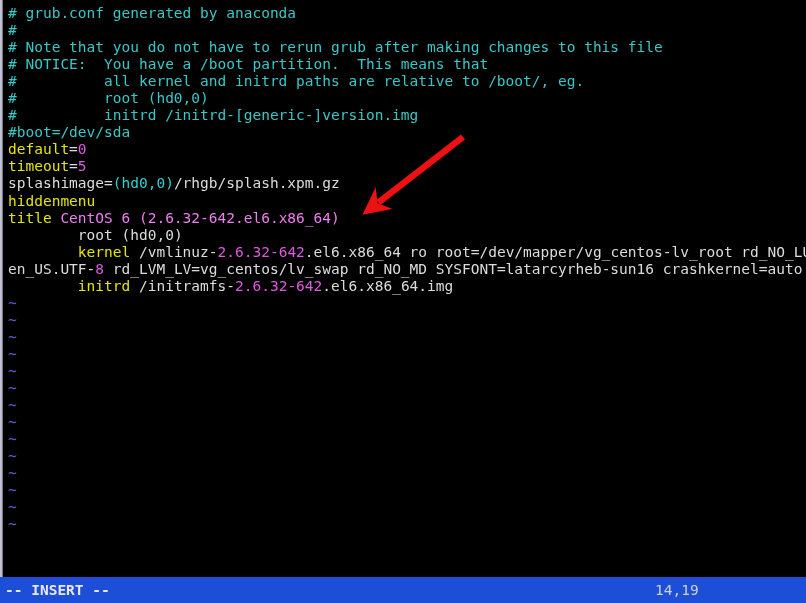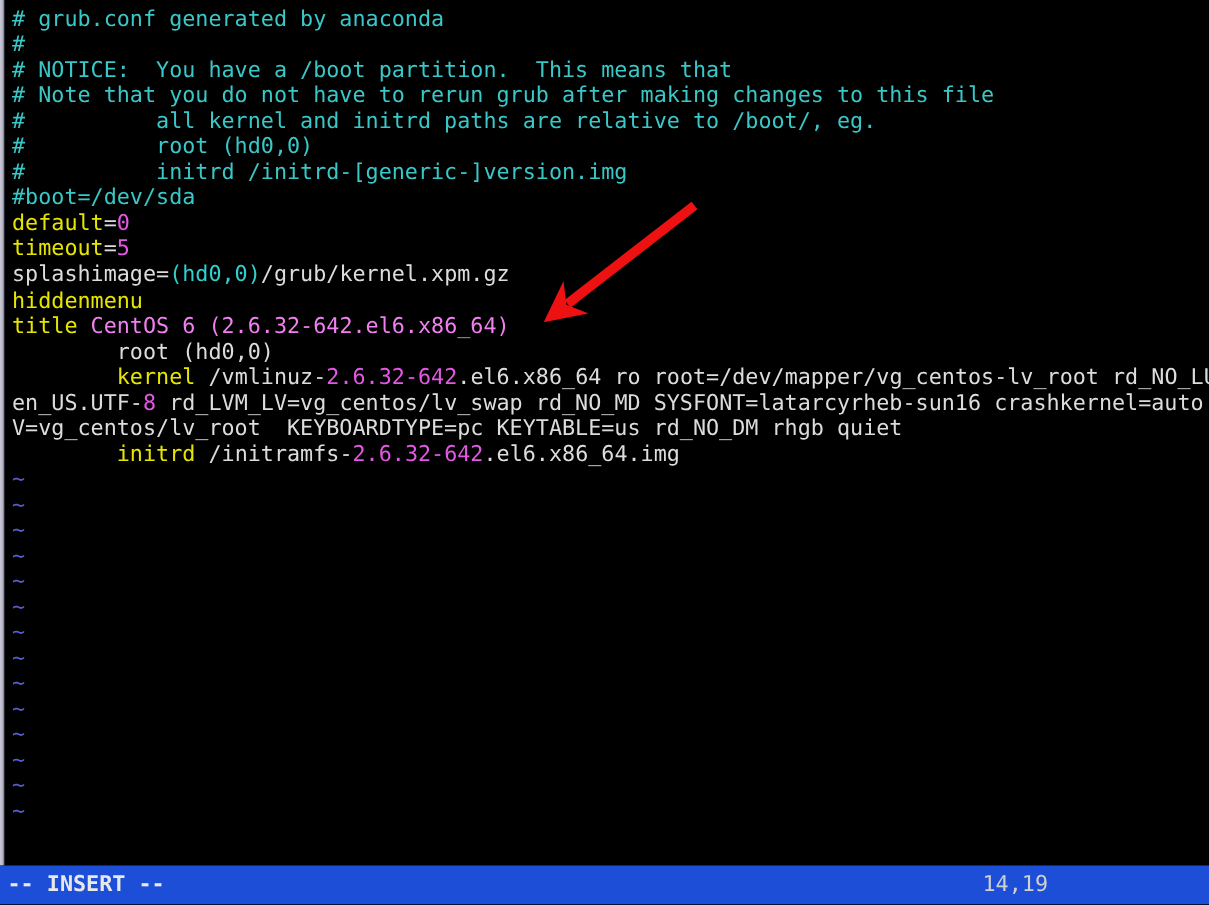--- a/index.html
+++ b/index.html
@@ -124,35 +124,34 @@
 </head>
 <body>
 
 <div id="terminal">
 
   <div id="left-edge"></div>
 
   <div id="buffer">
       <div class="line"><span class="c-comment"># grub.conf generated by anaconda</span></div>
       <div class="line"><span class="c-comment">#</span></div>
+      <div class="line"><span class="c-comment"># Note that you do not have to rerun grub after making changes to this file</span></div>
       <div class="line"><span class="c-comment"># NOTICE:  You have a /boot partition.  This means that</span></div>
-      <div class="line"><span class="c-comment"># Note that you do not have to rerun grub after making changes to this file</span></div>
       <div class="line"><span class="c-comment">#          all kernel and initrd paths are relative to /boot/, eg.</span></div>
       <div class="line"><span class="c-comment">#          root (hd0,0)</span></div>
       <div class="line"><span class="c-comment">#          initrd /initrd-[generic-]version.img</span></div>
       <div class="line"><span class="c-comment">#boot=/dev/sda</span></div>
       <div class="line"><span class="c-yellow">default</span><span class="c-white">=</span><span class="c-magenta">0</span></div>
       <div class="line"><span class="c-yellow">timeout</span><span class="c-white">=</span><span class="c-magenta">5</span></div>
-      <div class="line"><span class="c-white">splashimage=</span><span class="c-cyan">(hd0,0)</span><span class="c-white">/grub/kernel.xpm.gz</span></div>
+      <div class="line"><span class="c-white">splashimage=</span><span class="c-cyan">(hd0,0)</span><span class="c-white">/rhgb/splash.xpm.gz</span></div>
       <div class="line"><span class="c-yellow">hiddenmenu</span></div>
       <div class="line"><span class="c-yellow">title</span><span class="c-pink"> CentOS 6 (2.6.32-642.el6.x86_64)</span></div>
       <div class="line"><span class="c-white">        root </span><span class="c-white">(hd0,0)</span></div>
       <div class="line"><span class="c-white">        </span><span class="c-yellow">kernel</span><span class="c-white"> /vmlinuz-</span><span class="c-magenta">2.6.32-642</span><span class="c-white">.el6.x86_64 ro root=/dev/mapper/vg_centos-lv_root rd_NO_LUKS LANG=</span></div>
       <div class="line"><span class="c-white">en_US.UTF-</span><span class="c-magenta">8</span><span class="c-white"> rd_LVM_LV=vg_centos/lv_swap rd_NO_MD SYSFONT=latarcyrheb-sun16 crashkernel=auto rd_LVM_L</span></div>
-      <div class="line"><span class="c-white">V=vg_centos/lv_root  KEYBOARDTYPE=pc KEYTABLE=us rd_NO_DM rhgb quiet</span></div>
       <div class="line"><span class="c-white">        </span><span class="c-yellow">initrd</span><span class="c-white"> /initramfs-</span><span class="c-magenta">2.6.32-642</span><span class="c-white">.el6.x86_64.img</span></div>
       <div class="line tilde">~</div>
       <div class="line tilde">~</div>
       <div class="line tilde">~</div>
       <div class="line tilde">~</div>
       <div class="line tilde">~</div>
       <div class="line tilde">~</div>
       <div class="line tilde">~</div>
       <div class="line tilde">~</div>
       <div class="line tilde">~</div>

